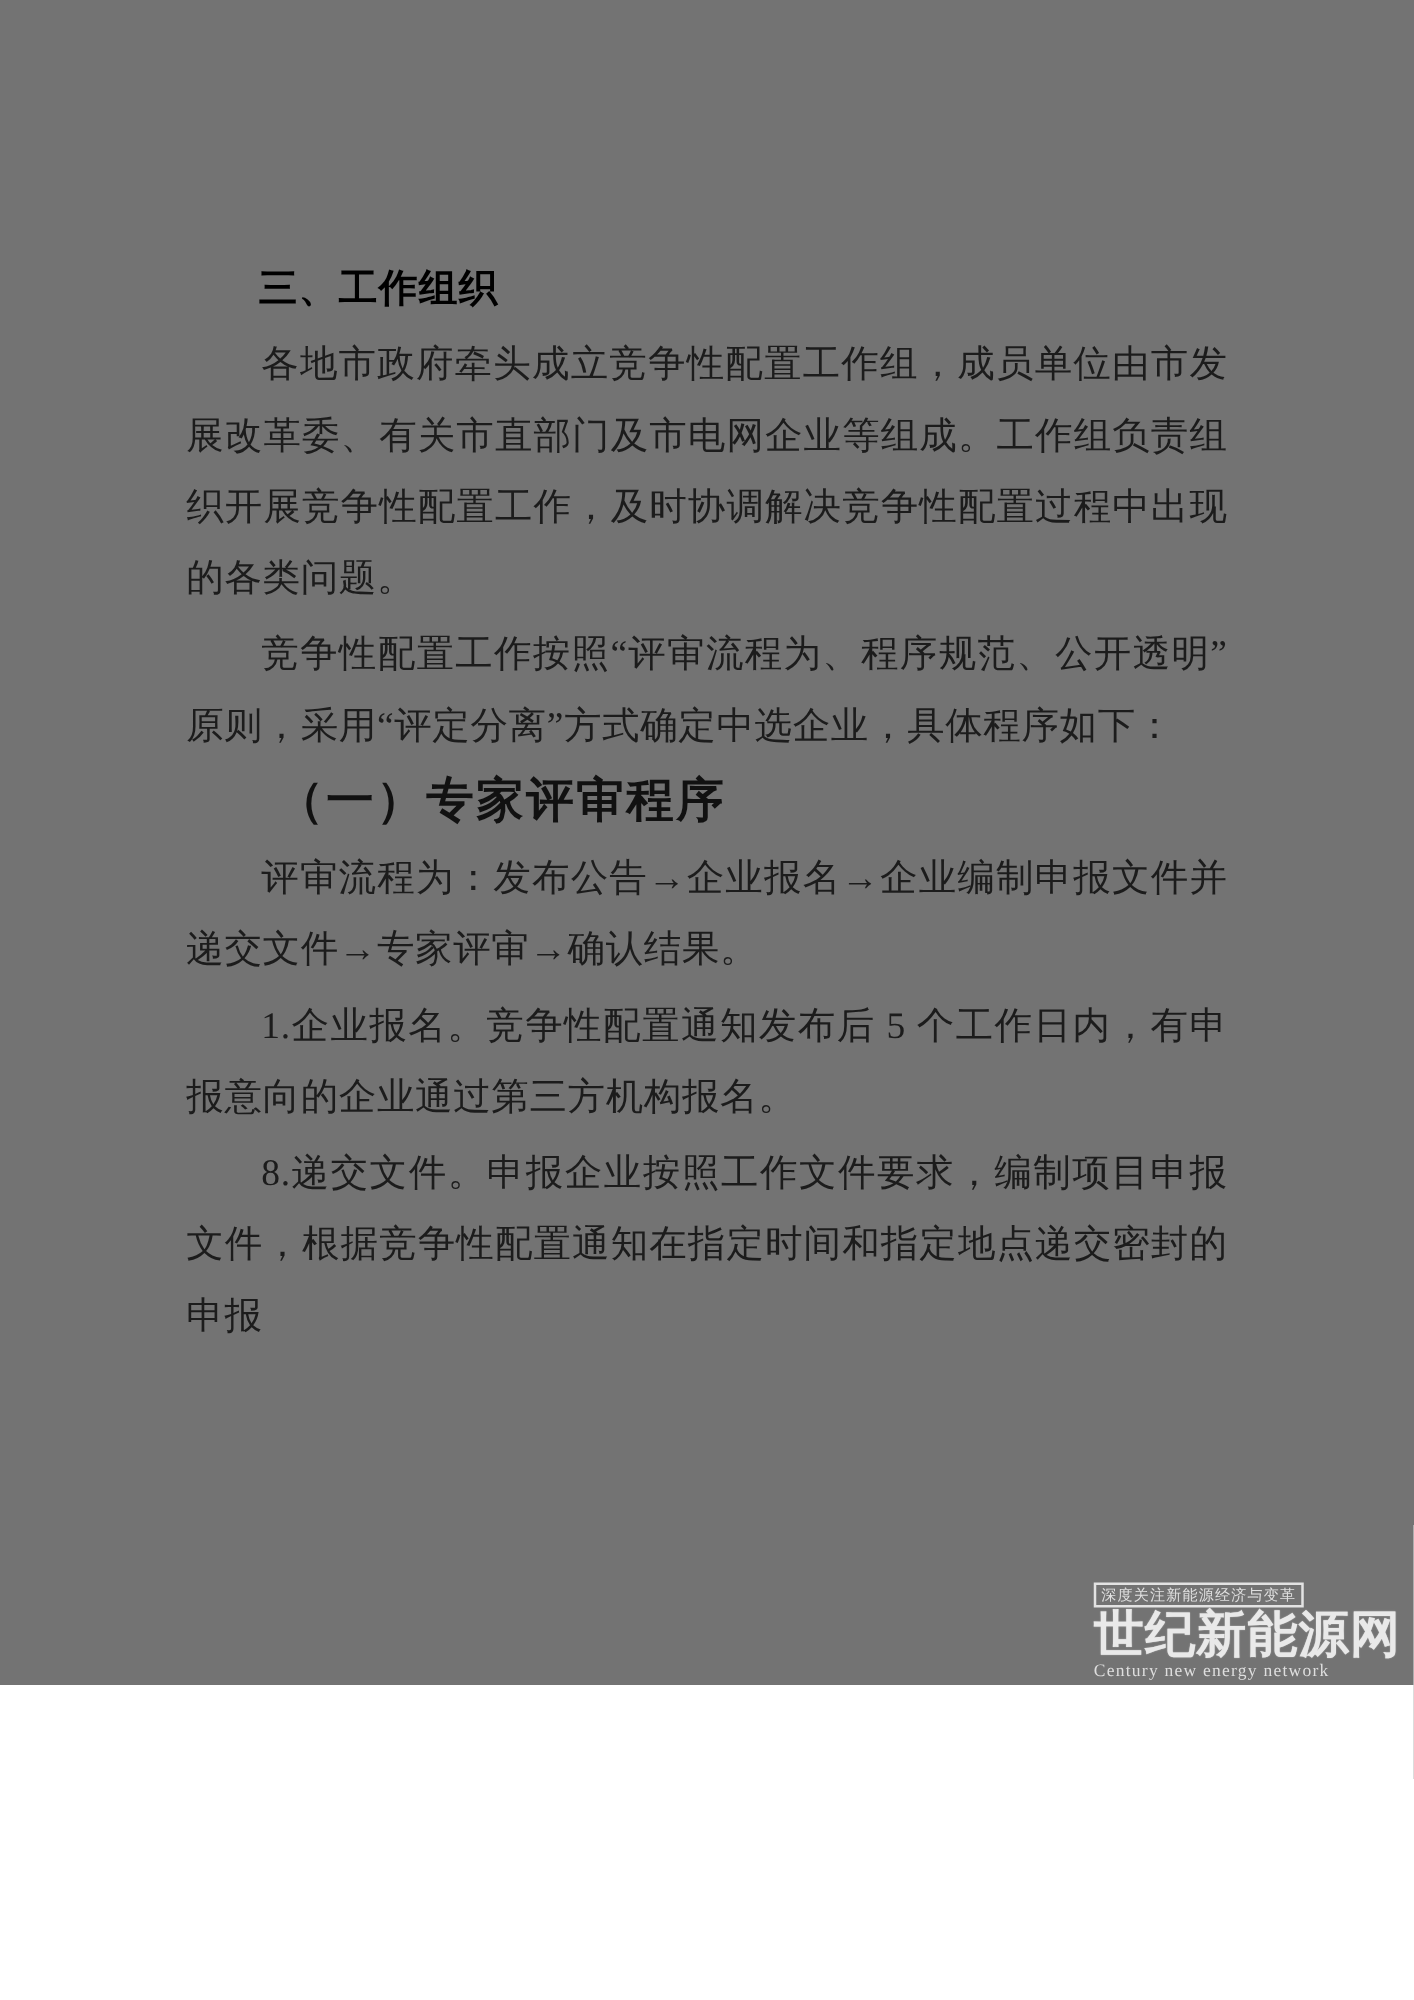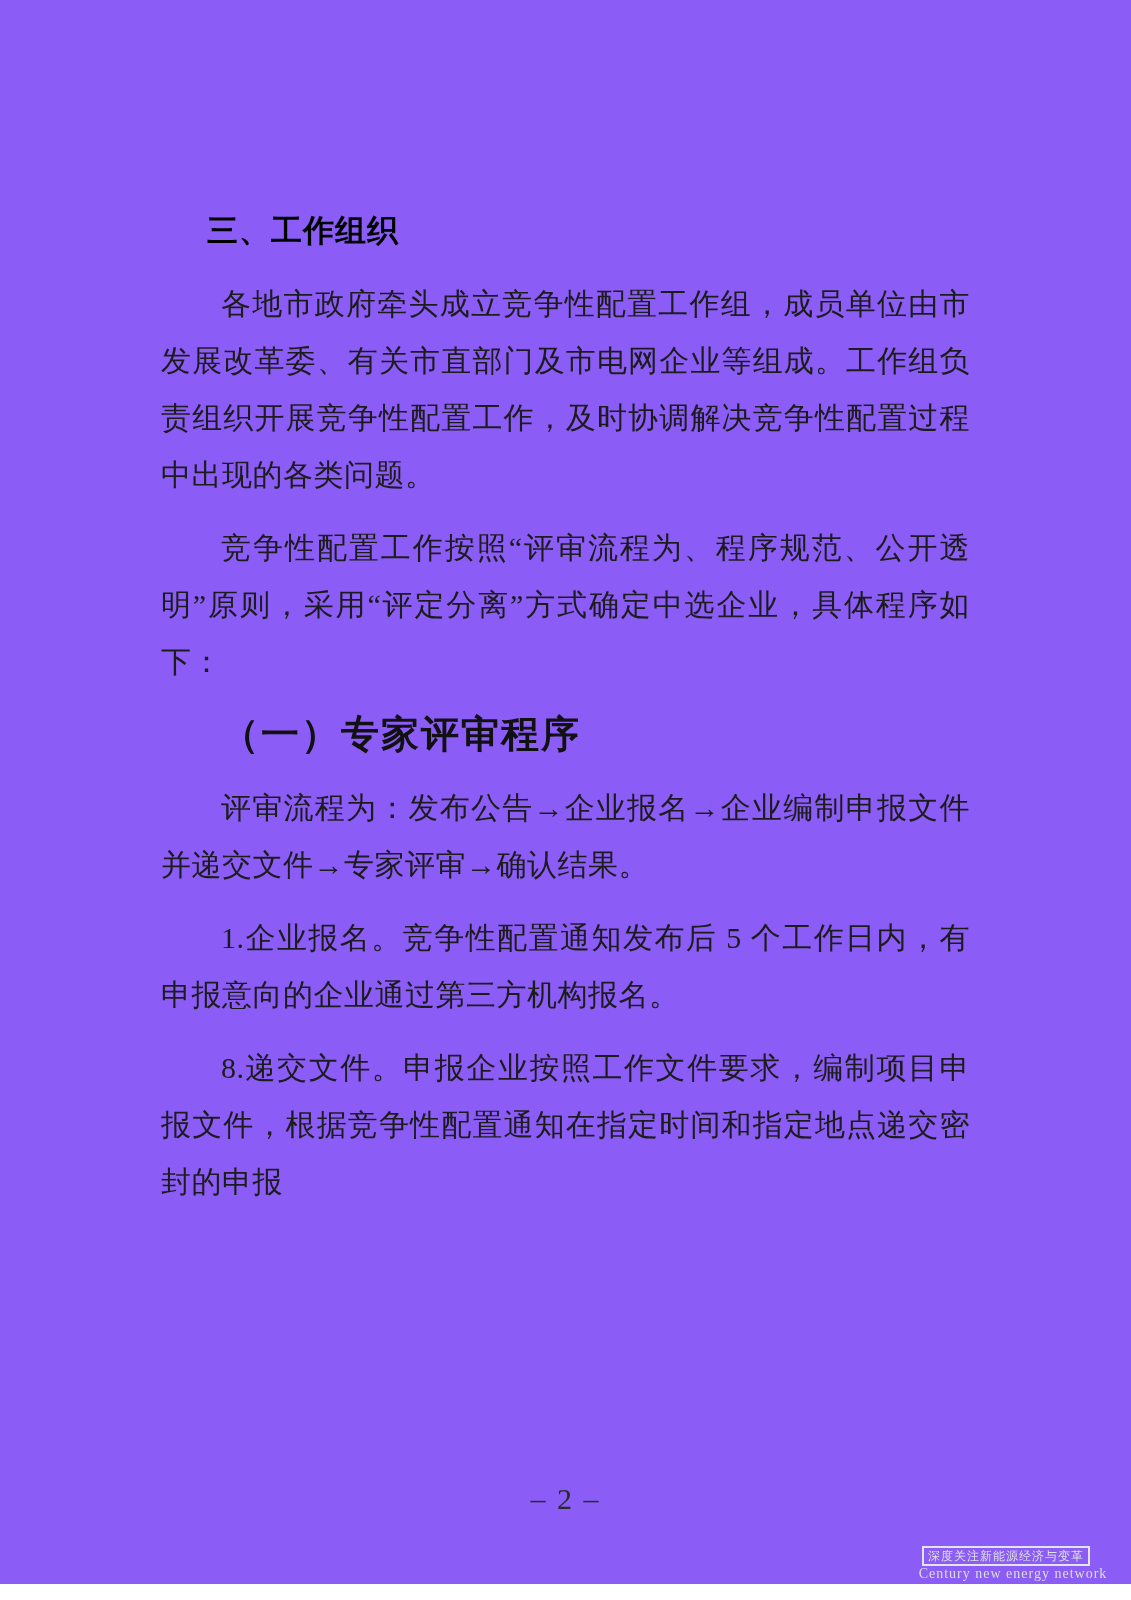--- a/index.html
+++ b/index.html
@@ -1,32 +1,32 @@
 <!DOCTYPE html>
 <html lang="zh"><head>
 <meta charset="utf-8">
 <style>
   html, body { margin: 0; padding: 0; background: #ffffff; }
   .page {
     position: relative;
     width: 1131px;
-    height: 1584px;
-    background: #8b5cf6;
+    height: 1348px;
+    background: #737373;
     overflow: hidden;
     font-family: "Liberation Serif", "DejaVu Serif", serif;
     color: #1c1c1c;
   }
   .content {
     position: absolute;
     left: 145px;
     top: 202px;
     width: 841px;
   }
   .para {
-    margin: 16px;
+    margin: 4px;
     font-size: 30px;
     line-height: 57px;
     text-align: justify;
     text-indent: 2em;
     letter-spacing: 0.5px;
     font-family: "Liberation Serif", "DejaVu Serif", serif;
     color: #1c1c1c;
   }
   .heading {
     margin: 0;
@@ -55,24 +55,24 @@
     top: 1482px;
     text-align: center;
     font-size: 30px;
     line-height: 34px;
     letter-spacing: 2px;
     color: #2a2a2a;
     font-family: "Liberation Serif", "DejaVu Serif", serif;
   }
   .watermark {
     position: absolute;
-    right: 2px;
+    right: 24px;
     bottom: 2px;
     width: 232px;
-    text-align: center;
+    text-align: left;
     user-select: none;
   }
   .wm-slogan {
     display: inline-block;
     border: 2px solid #e3e3e3;
     color: #e0e0e0;
     font-size: 12px;
     line-height: 14px;
     padding: 1px 4px;
     letter-spacing: 1px;
@@ -111,16 +111,17 @@
     <p class="para">1.企业报名。竞争性配置通知发布后 5 个工作日内，有申报意向的企业通过第三方机构报名。</p>
     <p class="para">8.递交文件。申报企业按照工作文件要求，编制项目申报文件，根据竞争性配置通知在指定时间和指定地点递交密封的申报</p>
   </div>
 
   <div class="page-number">– 2 –</div>
 
   <div class="watermark">
     <div>
       <span class="wm-slogan">深度关注新能源经济与变革</span>
     </div>
+    <div class="wm-brand">世纪新能源网</div>
     <div class="wm-en">Century new energy network</div>
   </div>
 
 </div>
 
 </body></html>

